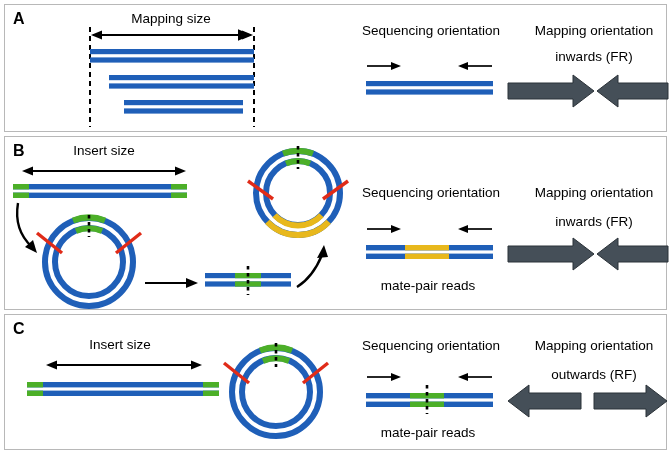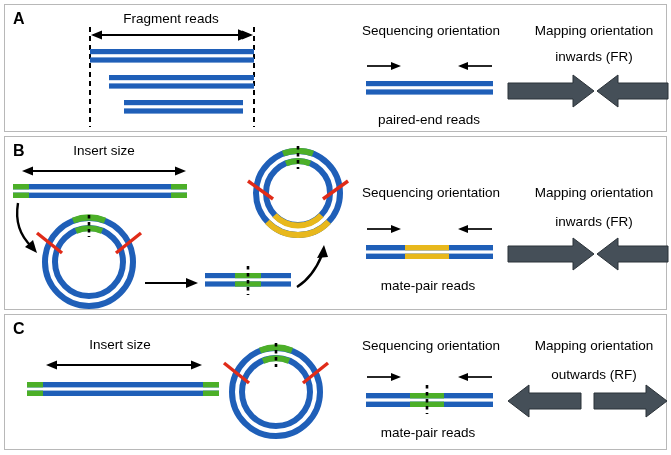--- a/index.html
+++ b/index.html
@@ -19,25 +19,24 @@
   svg{position:absolute;left:0;top:0;overflow:visible;}
 </style>
 </head>
 <body>
 
 <div class="figure">
 
   <div class="panel" id="panel-a">
     <div class="panel-letter">A</div>
 
-    <div class="lbl c" style="left:166px;top:7px;">Fragment reads</div>
+    <div class="lbl c" style="left:166px;top:7px;">Mapping size</div>
     <div class="lbl c" style="left:426px;top:19px;">Sequencing orientation</div>
     <div class="lbl c" style="left:589px;top:19px;">Mapping orientation</div>
     <div class="lbl c" style="left:589px;top:45px;">inwards (FR)</div>
-    <div class="lbl c" style="left:424px;top:108px;">paired-end reads</div>
 
     <svg width="663" height="126" viewBox="0 0 663 126">
       <defs>
         <marker id="ah-k" markerWidth="9" markerHeight="9" refX="7.4" refY="3.2" orient="auto" markerUnits="strokeWidth">
           <path d="M0,0 L7.6,3.2 L0,6.4 z" fill="#000"></path>
         </marker>
         <marker id="ah-k2" markerWidth="9" markerHeight="9" refX="7.4" refY="3.2" orient="auto" markerUnits="strokeWidth">
           <path d="M0,0 L7.6,3.2 L0,6.4 z" fill="#000"></path>
         </marker>
       </defs>

